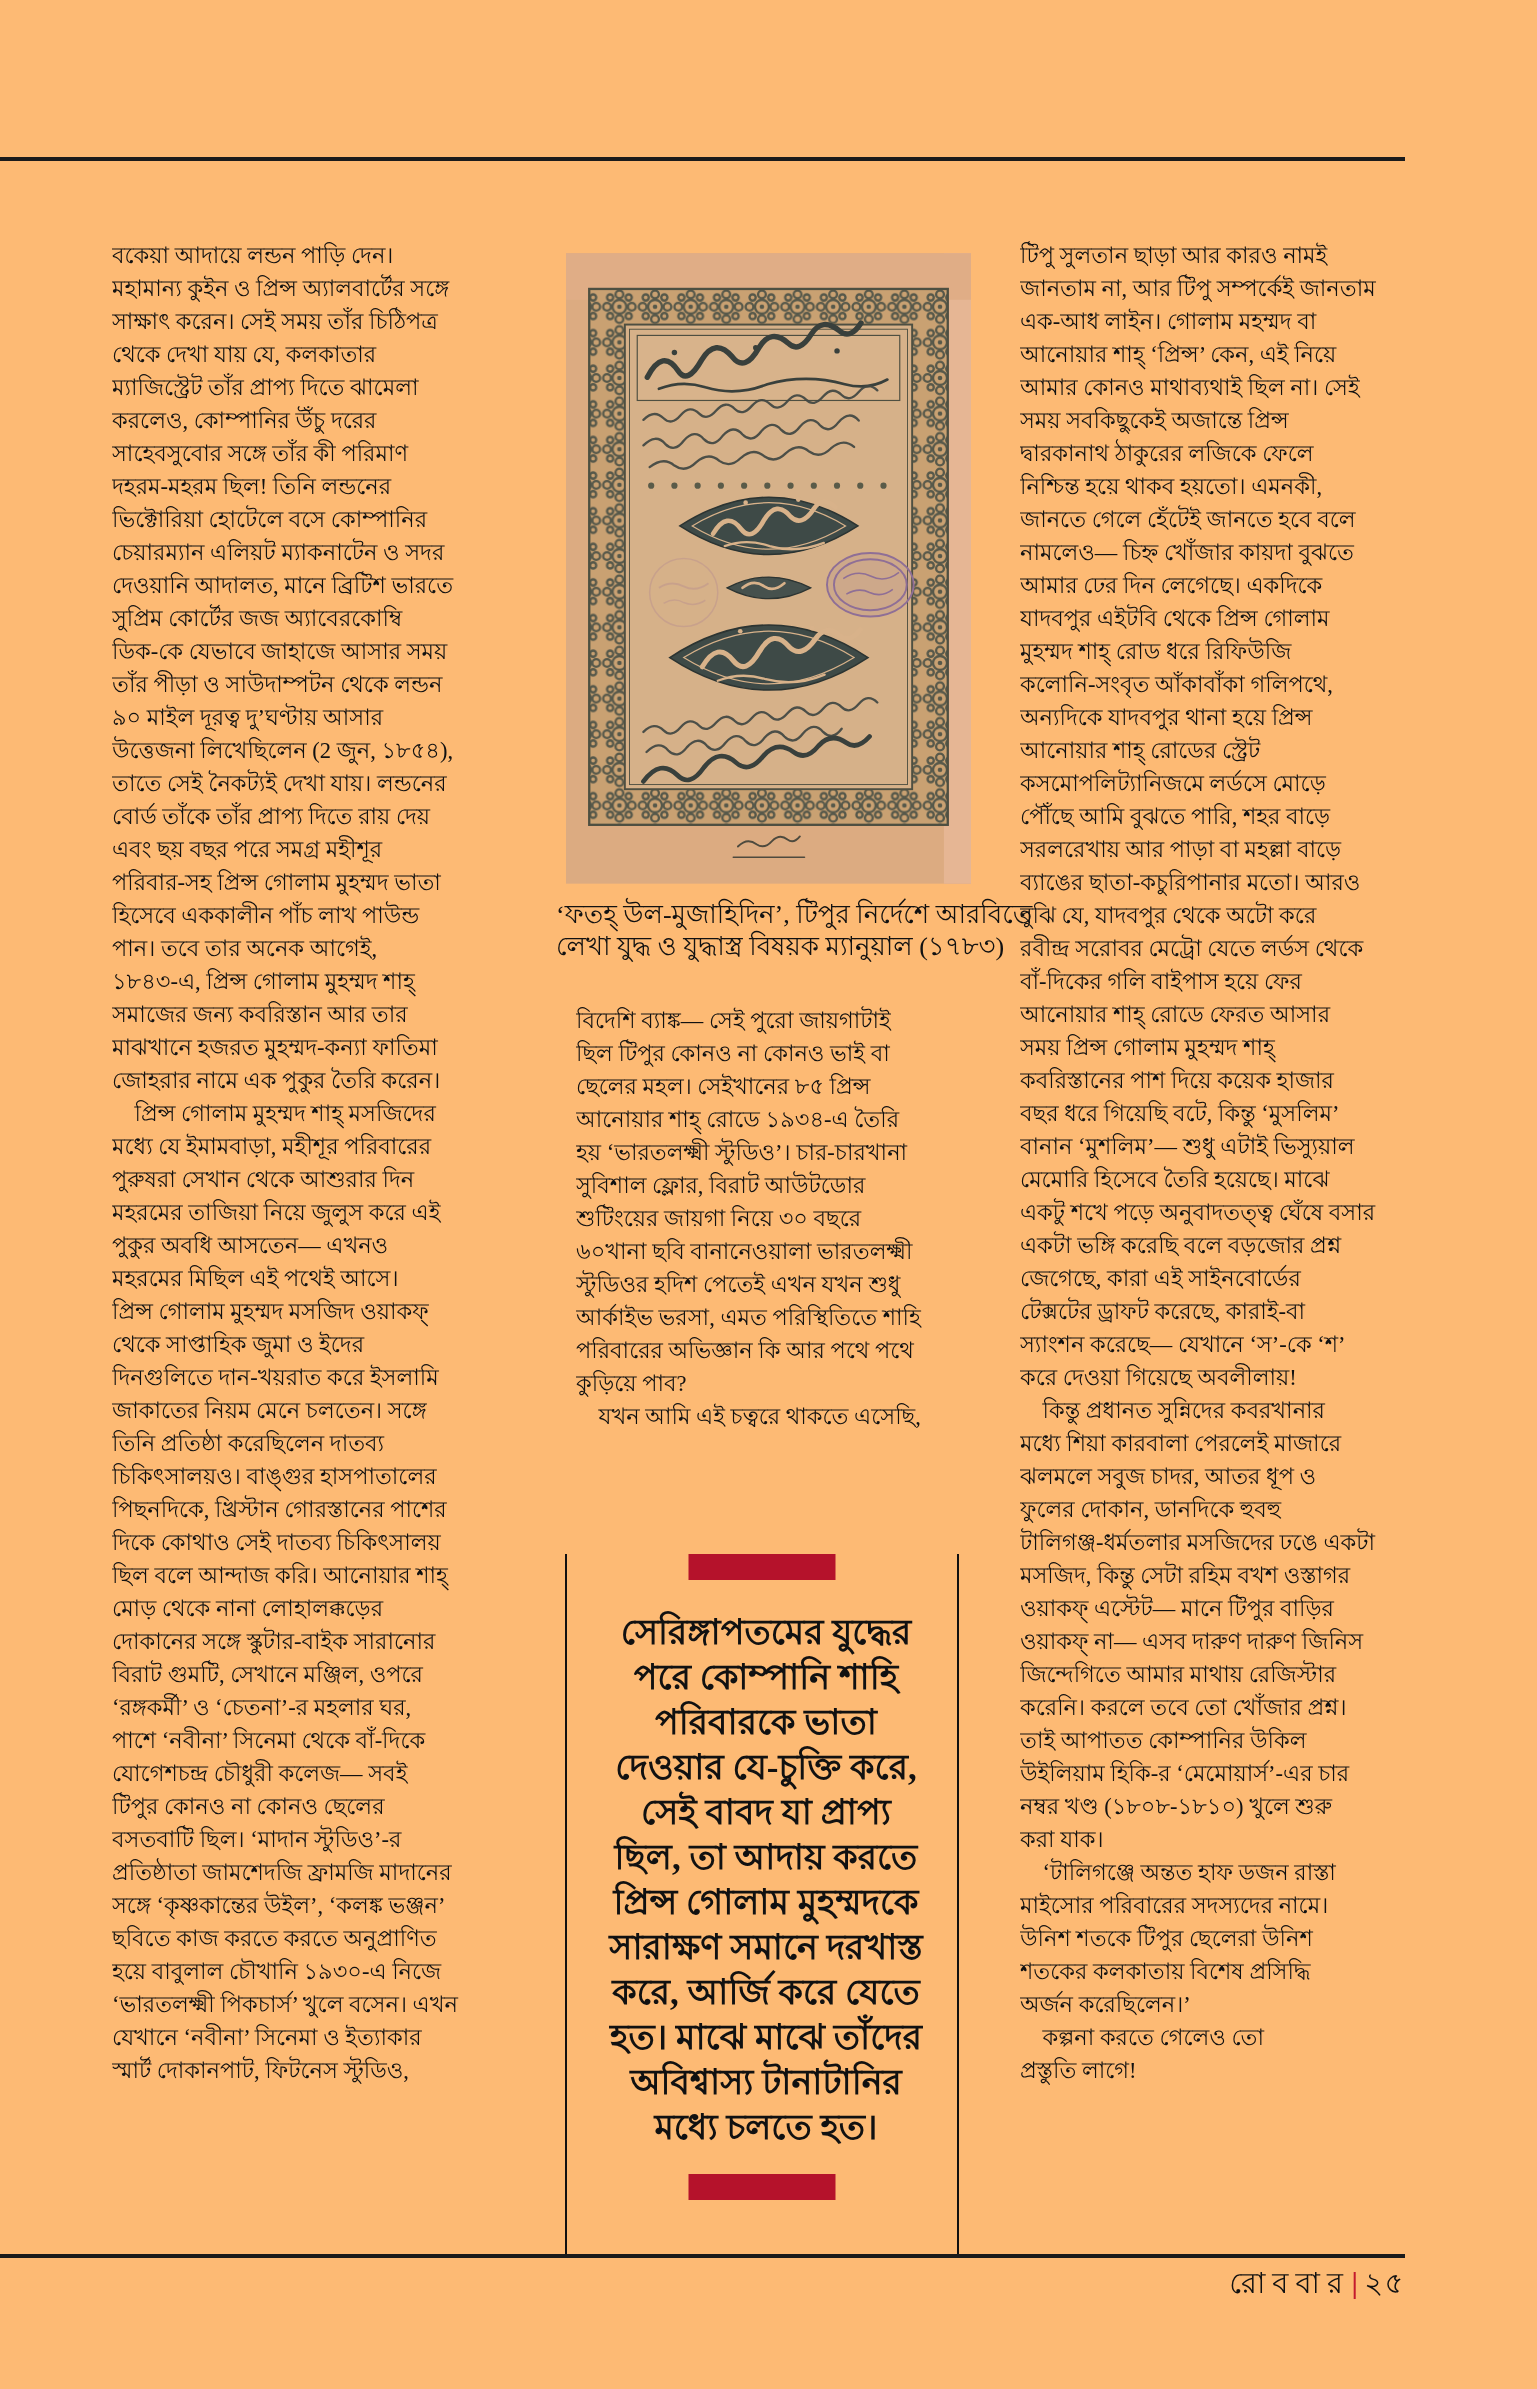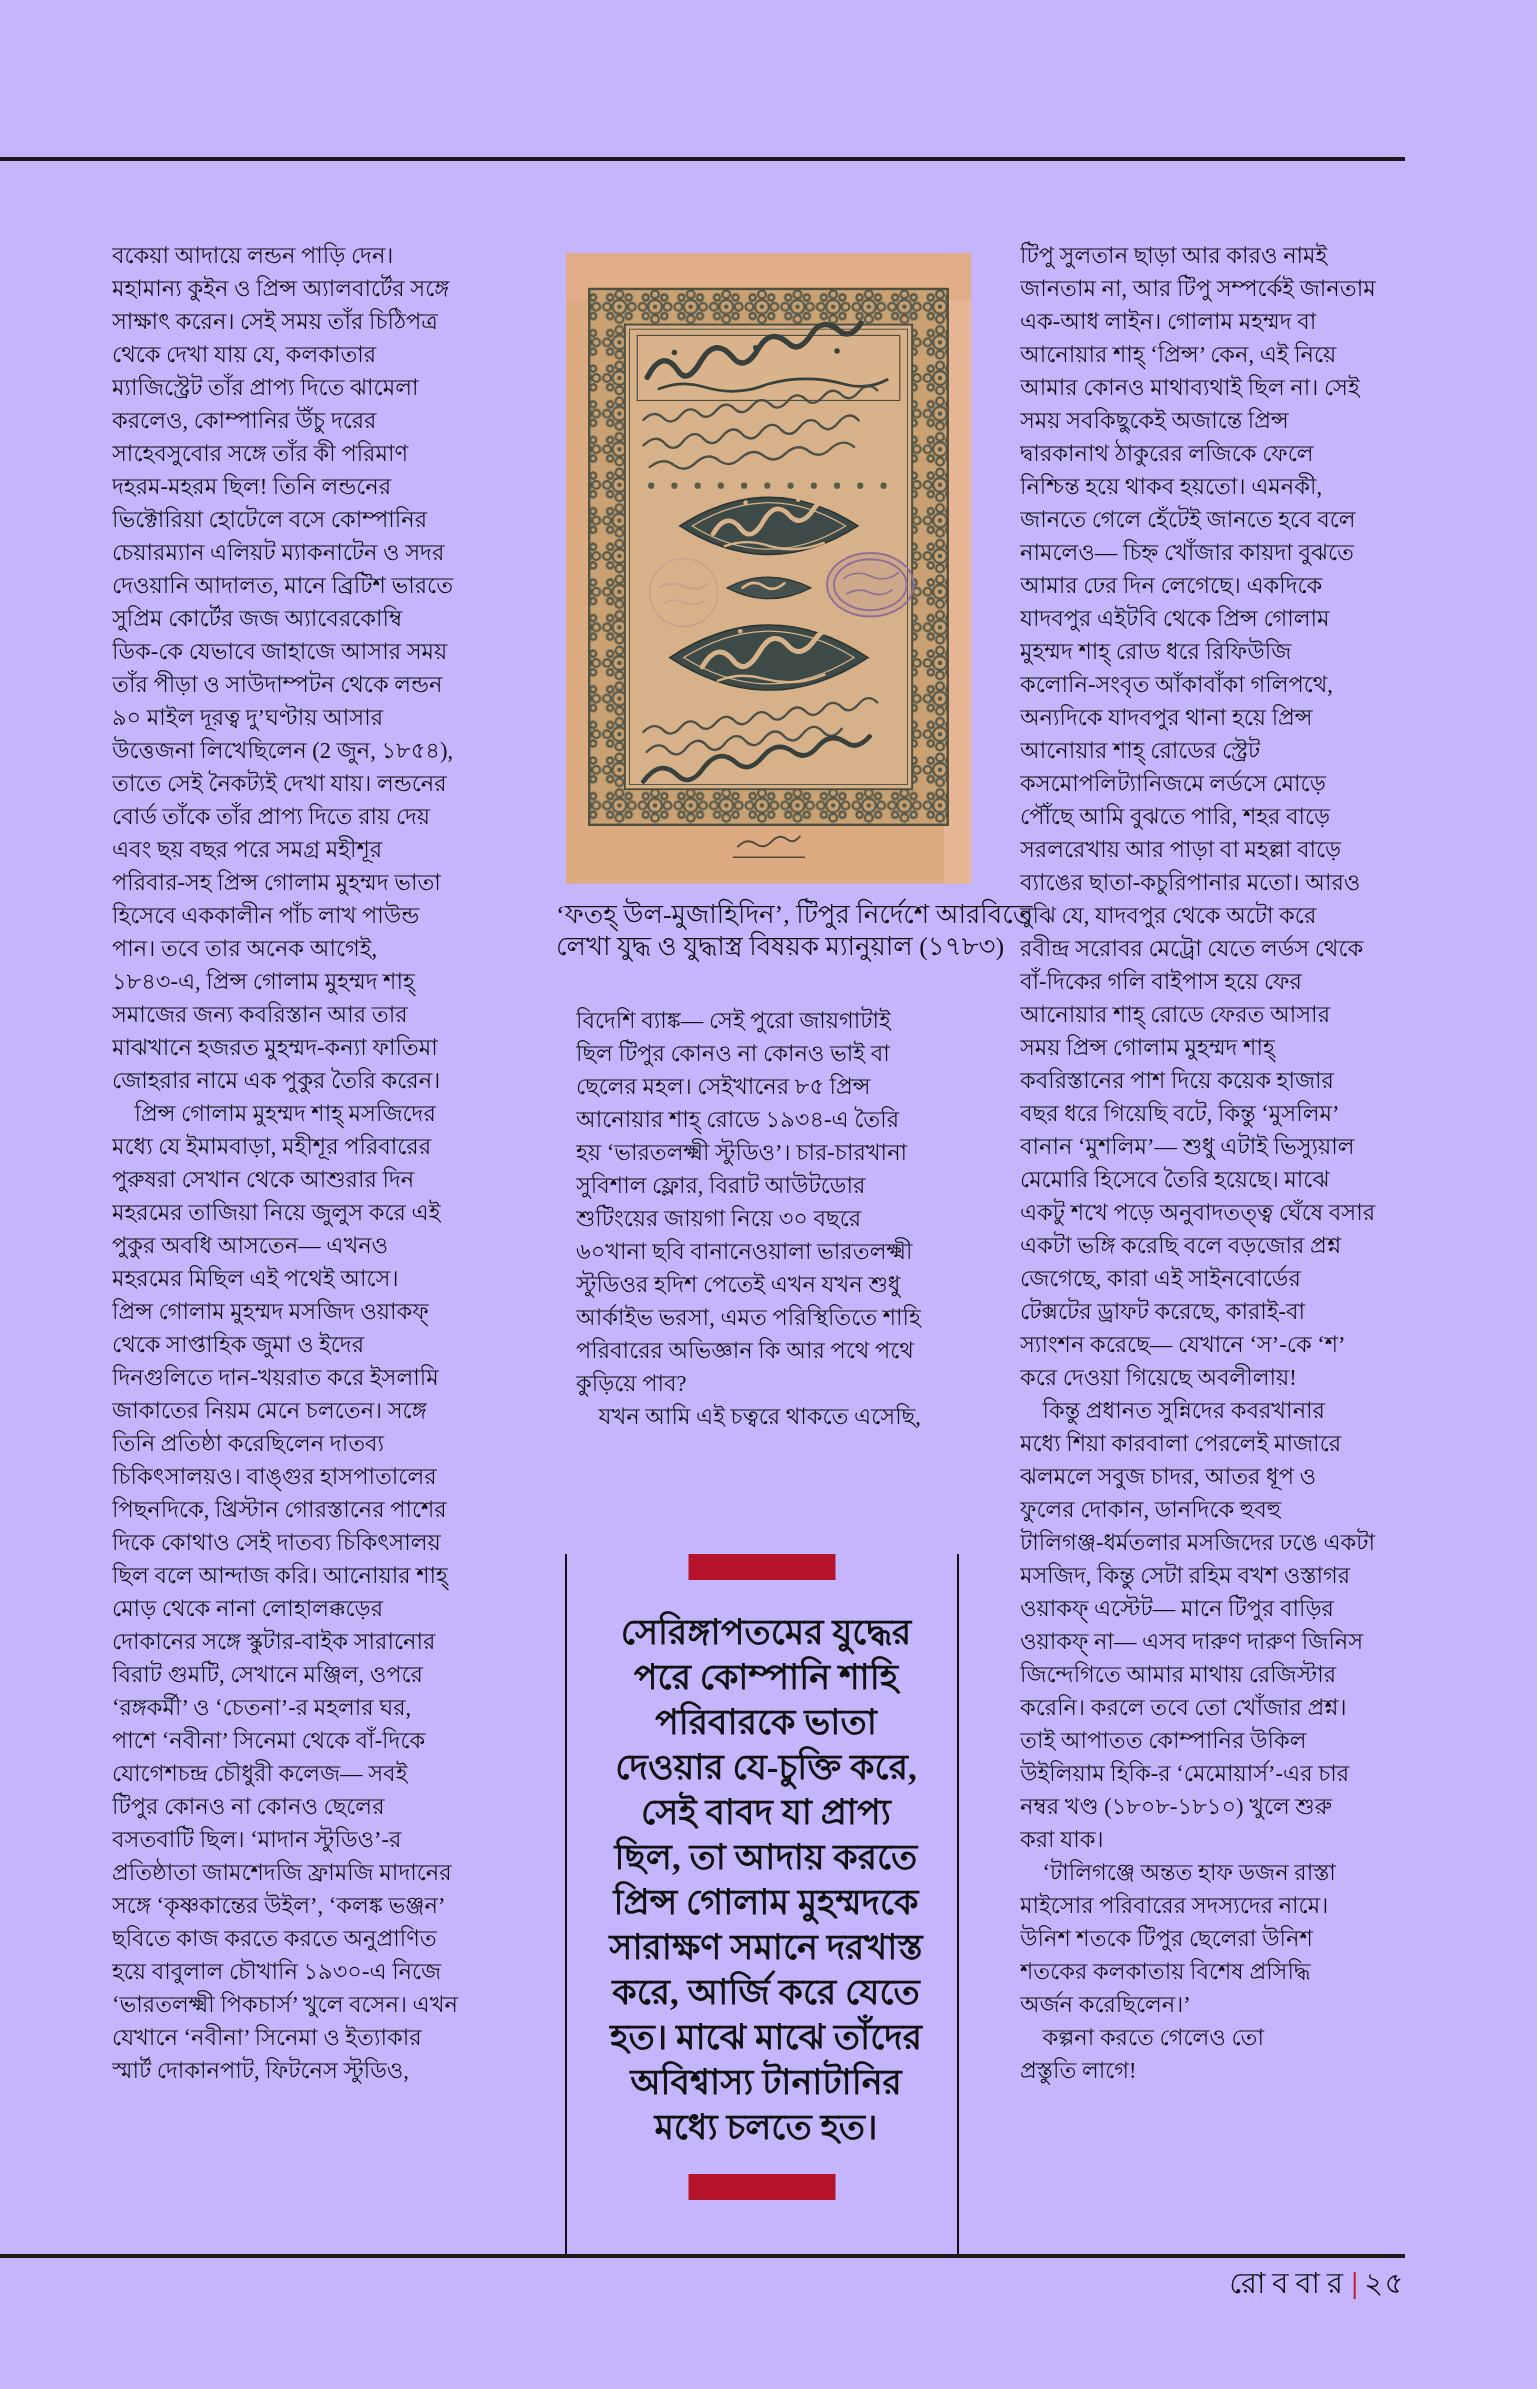--- a/index.html
+++ b/index.html
@@ -1,16 +1,16 @@
 <!DOCTYPE html>
 <html style="font-size:12.4px"><head>
 <meta charset="utf-8">
 <style>
   html,body{margin:0;padding:0;background:#ffffff;}
-  .page{position:relative;width:1538px;height:2389px;background:#c4b5fd;overflow:hidden;
+  .page{position:relative;width:1538px;height:2389px;background:#fdba74;overflow:hidden;
         font-family:"Liberation Serif","DejaVu Serif",serif;color:#111;}
   .rule{position:absolute;background:#1b1b1b;}
   .rule.top{left:0;top:157px;width:1405px;height:3.9px;}
   .rule.bottom{left:0;top:2254px;width:1405px;height:3.9px;}
 
   .col{position:absolute;top:239px;}
   .col .bline{margin:0;font-size:22.5px;line-height:33px;white-space:nowrap;overflow:hidden;
               font-weight:500;letter-spacing:0;}
   .col-left{left:112px;width:391px;}
   .col-right{left:1020px;width:388px;}

